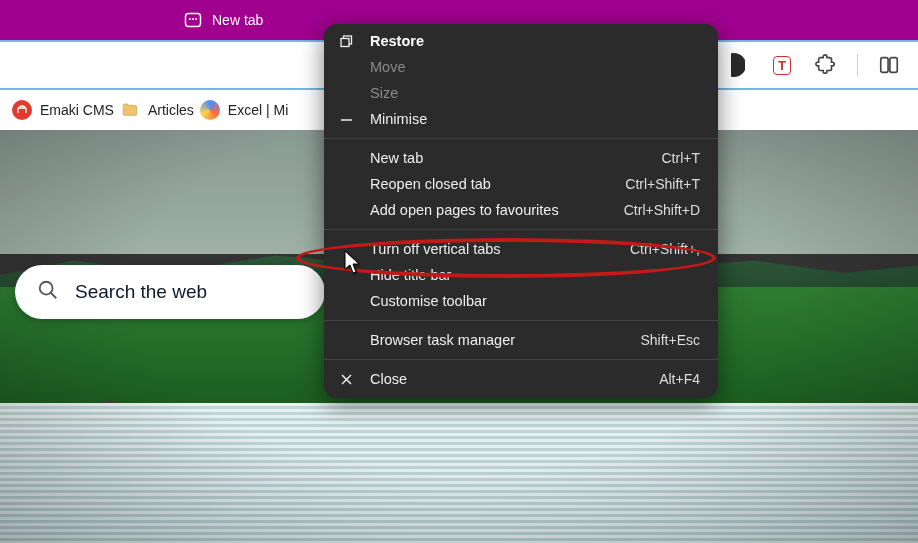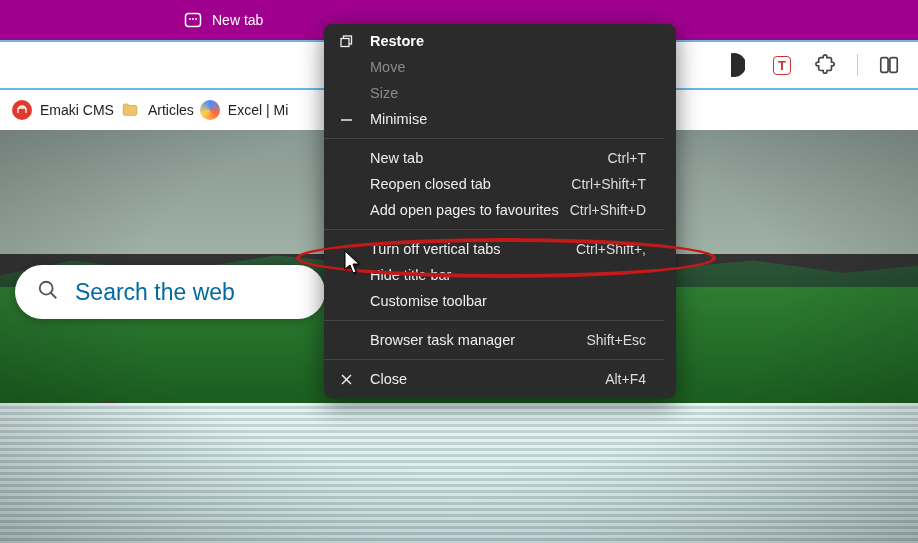--- a/index.html
+++ b/index.html
@@ -81,28 +81,28 @@
   
   .search-pill {
     position: absolute; left: 15px; top: 265px; height: 54px;
     width: 310px;
     background: #fff; border-radius: 28px;
     display: flex; align-items: center; gap: 16px;
     padding: 0 22px;
     box-shadow: 0 2px 8px rgba(0,0,0,0.25);
   }
   .search-pill .s-icon { color: #555; }
-  .search-pill .s-text { color: #0369a1; font-size: 23px; }
+  .search-pill .s-text { color: #0f172a; font-size: 19px; }
 
   
   .context-menu {
-    position: absolute; left: 324px; top: 24px; width: 352px;
+    position: absolute; left: 324px; top: 24px; width: 394px;
     background: #2b2b2b; color: #eee;
-    border-radius: 8px;
-    padding: 4px 12px 6px 0;
+    border-radius: 13px;
+    padding: 4px 0 6px 0;
     font-size: 14.5px;
     box-shadow: 0 6px 24px rgba(0,0,0,0.5);
     z-index: 50;
   }
   .cm-row {
     display: flex; align-items: center;
     height: 26px;
     padding: 0 18px 0 46px;
     position: relative;
   }

